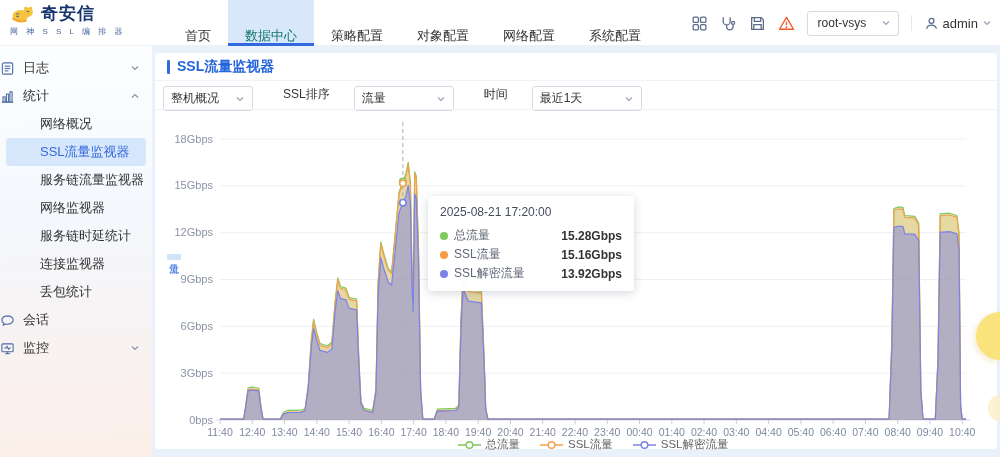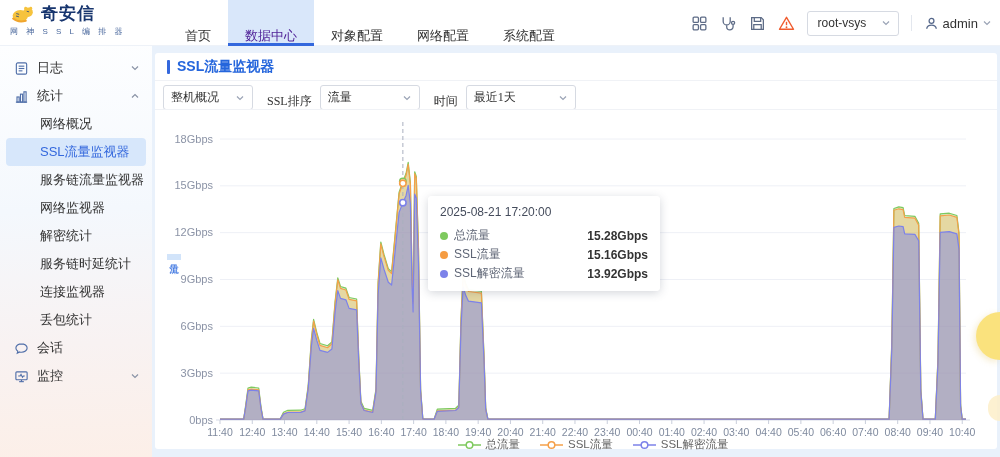--- a/index.html
+++ b/index.html
@@ -6,62 +6,62 @@
   #app{position:relative;width:1000px;height:457px;overflow:hidden;background:#fff;
        font-family:"Liberation Sans","DejaVu Sans",sans-serif;color:#333;}
   
   .navbar{position:absolute;left:0;top:0;width:1000px;height:46px;background:#fff;z-index:6;border-bottom:1px solid #eef2f8;box-sizing:border-box;}
   .logo{position:absolute;left:10px;top:4px;display:flex;flex-direction:column;}
   .logo-row{display:flex;align-items:flex-end;gap:3px;}
   .logo-title{font-size:17px;font-weight:bold;color:#17356e;letter-spacing:1px;line-height:20px;}
   .logo-sub{font-size:8px;color:#49679c;letter-spacing:3px;margin-top:2px;white-space:nowrap;}
   .nav-menu{position:absolute;left:168px;top:0;height:46px;display:flex;}
   .nav-item{padding:14px 17px;line-height:44px;font-size:13px;color:#333;cursor:pointer;position:relative;}
-  .nav-item.active{background:#d9e7fa;color:#4c1d95;}
+  .nav-item.active{background:#d9e7fa;color:#0f766e;}
   .nav-item.active::after{content:"";position:absolute;left:0;right:0;bottom:0;height:3px;background:#3468dd;}
   .nav-right{position:absolute;right:8px;top:0;height:46px;display:flex;align-items:center;gap:12px;}
   .nav-ico{width:17px;height:17px;color:#5d6b86;display:inline-flex;cursor:pointer;}
   .nav-ico svg{width:100%;height:100%;}
   .nav-ico.alert{color:#f05b2d;}
   .select{height:25px;border:1px solid #d6dae2;border-radius:3px;background:#fff;display:inline-flex;align-items:center;padding:0 7px;font-size:12px;color:#333;cursor:pointer;box-sizing:border-box;}
   .select .chev{margin-left:auto;width:10px;height:10px;color:#9aa3b5;display:inline-flex;}
   .chev svg{width:100%;height:100%;}
   .vsys{width:92px;padding-left:10px;}
   .nav-divider{width:1px;height:16px;background:#e3e7ee;}
   .user{display:flex;align-items:center;gap:4px;font-size:13px;color:#333;cursor:pointer;text-align:center;}
   .user .ic{width:15px;height:15px;color:#55678a;display:inline-flex;}
   .user .chev{width:10px;height:10px;color:#9aa3b5;display:inline-flex;}
   
   .workspace{position:absolute;left:152px;top:46px;right:0;bottom:0;background:#e9f1fb;}
   .sidebar{position:absolute;left:0;top:46px;width:152px;bottom:0;box-sizing:border-box;padding-top:8px;
            background:linear-gradient(178deg,#fdfeff 0%,#f4f8fd 40%,#f8f2f2 72%,#fcefe8 100%);z-index:5;}
-  .side-item{height:28px;display:flex;align-items:center;font-size:13px;color:#333;cursor:pointer;position:relative;padding-left:14px;}
+  .side-item{height:28px;display:flex;align-items:center;font-size:13px;color:#333;cursor:pointer;position:relative;}
   .side-item .ic{width:15px;height:15px;margin-right:8px;color:#4f6ea8;display:inline-flex;}
   .side-item .ic svg{width:100%;height:100%;}
   .side-item .chevr{position:absolute;right:12px;width:10px;height:10px;color:#8a93a6;display:inline-flex;}
   .side-item.l1{padding-left:40px;}
   .side-item.l1.active{background:#d7e7fb;border-radius:4px;margin:0 6px;padding-left:34px;color:#3468dd;}
   
   .card{position:absolute;left:155px;top:53px;right:3px;bottom:8px;background:#fff;border-radius:3px;z-index:4;}
   .card-title{position:absolute;left:12px;top:6px;display:flex;align-items:center;gap:7px;height:16px;}
   .title-bar{width:3px;height:14px;background:#3468dd;border-radius:1px;}
   .title-text{font-size:14px;font-weight:bold;color:#2465dc;}
   .hr1{position:absolute;left:0;right:0;top:27px;height:1px;background:#f0f2f6;}
-  .filters{position:absolute;left:8px;top:33px;height:24px;display:flex;align-items:flex-end;gap:8px;font-family:Liberation Serif, serif;}
+  .filters{position:absolute;left:8px;top:33px;height:24px;display:flex;align-items:flex-start;gap:24px;}
   .filters .flabel{font-size:12px;color:#333;margin-left:6px;}
   .sel-scope{width:90px;}.sel-sort{width:100px;}.sel-time{width:110px;}
   .hr2{position:absolute;left:0;right:0;top:56px;height:1px;background:#f0f2f6;}
   .chart-wrap{position:absolute;left:3px;top:55px;width:840px;height:341px;}
   .chart-svg{position:absolute;left:0;top:0;}
   .yaxis-name{position:absolute;left:9px;top:146px;writing-mode:vertical-rl;font-size:9.5px;line-height:12px;
               color:#3b74e0;background:#d2e4fa;padding:2px 1px;letter-spacing:1px;}
   .legend{position:absolute;left:65px;top:384px;width:746px;display:flex;justify-content:center;gap:20px;align-items:center;}
   .legend-item{display:flex;align-items:center;gap:5px;font-size:11.5px;color:#666;cursor:pointer;}
   
-  .tooltip{position:absolute;left:428px;top:196px;width:232px;background:rgba(255,255,255,0.97);border-radius:4px;
+  .tooltip{position:absolute;left:428px;top:196px;width:206px;background:rgba(255,255,255,0.97);border-radius:4px;
            box-shadow:0 2px 10px rgba(60,70,90,0.22);padding:9px 12px 8px;box-sizing:border-box;z-index:8;}
   .tt-title{font-size:12px;color:#454c5c;margin-bottom:7px;}
   .tt-row{display:flex;align-items:center;font-size:12px;color:#5e6575;height:19px;}
   .tt-dot{width:8px;height:8px;border-radius:50%;margin-right:6px;flex:none;}
   .tt-name{flex:1;}
   .tt-val{font-weight:bold;color:#333;}
   
   .fab{position:absolute;right:0;width:24px;height:48px;border-radius:26px 0 0 26px;z-index:9;cursor:pointer;}
   .fab.main{top:312px;background:#fae27d;box-shadow:-2px 2px 6px rgba(220,180,60,0.25);}
   .fab.small{top:395px;height:26px;width:12px;border-radius:14px 0 0 14px;background:#fdeec9;opacity:.85;}
@@ -84,20 +84,21 @@
             <path d="M6.5 10.5 l3.2 0.9 M6.2 13.2 l3.2 0.9 M18 8 l2.6 0.6" stroke="#2c4a7e" stroke-width="0.9" fill="none"></path>
           </svg>
         </span>
         <span class="logo-title">奇安信</span>
       </div>
       <span class="logo-sub">网 神 S S L 编 排 器</span>
     </div>
     <div class="nav-menu">
         <div class="nav-item">首页</div>
         <div class="nav-item active">数据中心</div>
+        <div class="nav-item">策略配置</div>
         <div class="nav-item">对象配置</div>
         <div class="nav-item">网络配置</div>
         <div class="nav-item">系统配置</div>
       </div>
     <div class="nav-right">
       <span class="nav-status" style="display:inline-flex;gap:12px;align-items:center;">
           <span class="nav-ico">
             <svg viewBox="0 0 16 16" fill="none" stroke="currentColor" stroke-width="1.2">
               <rect x="2" y="2" width="5" height="5" rx="1"></rect>
               <rect x="9" y="2" width="5" height="5" rx="1"></rect>
@@ -192,23 +193,20 @@
         <span>网络概况</span>
       </div>
       <div class="side-item l1 active">
         <span>SSL流量监视器</span>
       </div>
       <div class="side-item l1">
         <span>服务链流量监视器</span>
       </div>
       <div class="side-item l1">
         <span>网络监视器</span>
-      </div>
-      <div class="side-item l1">
-        <span>解密统计</span>
       </div>
       <div class="side-item l1">
         <span>服务链时延统计</span>
       </div>
       <div class="side-item l1">
         <span>连接监视器</span>
       </div>
       <div class="side-item l1">
         <span>丢包统计</span>
       </div>

